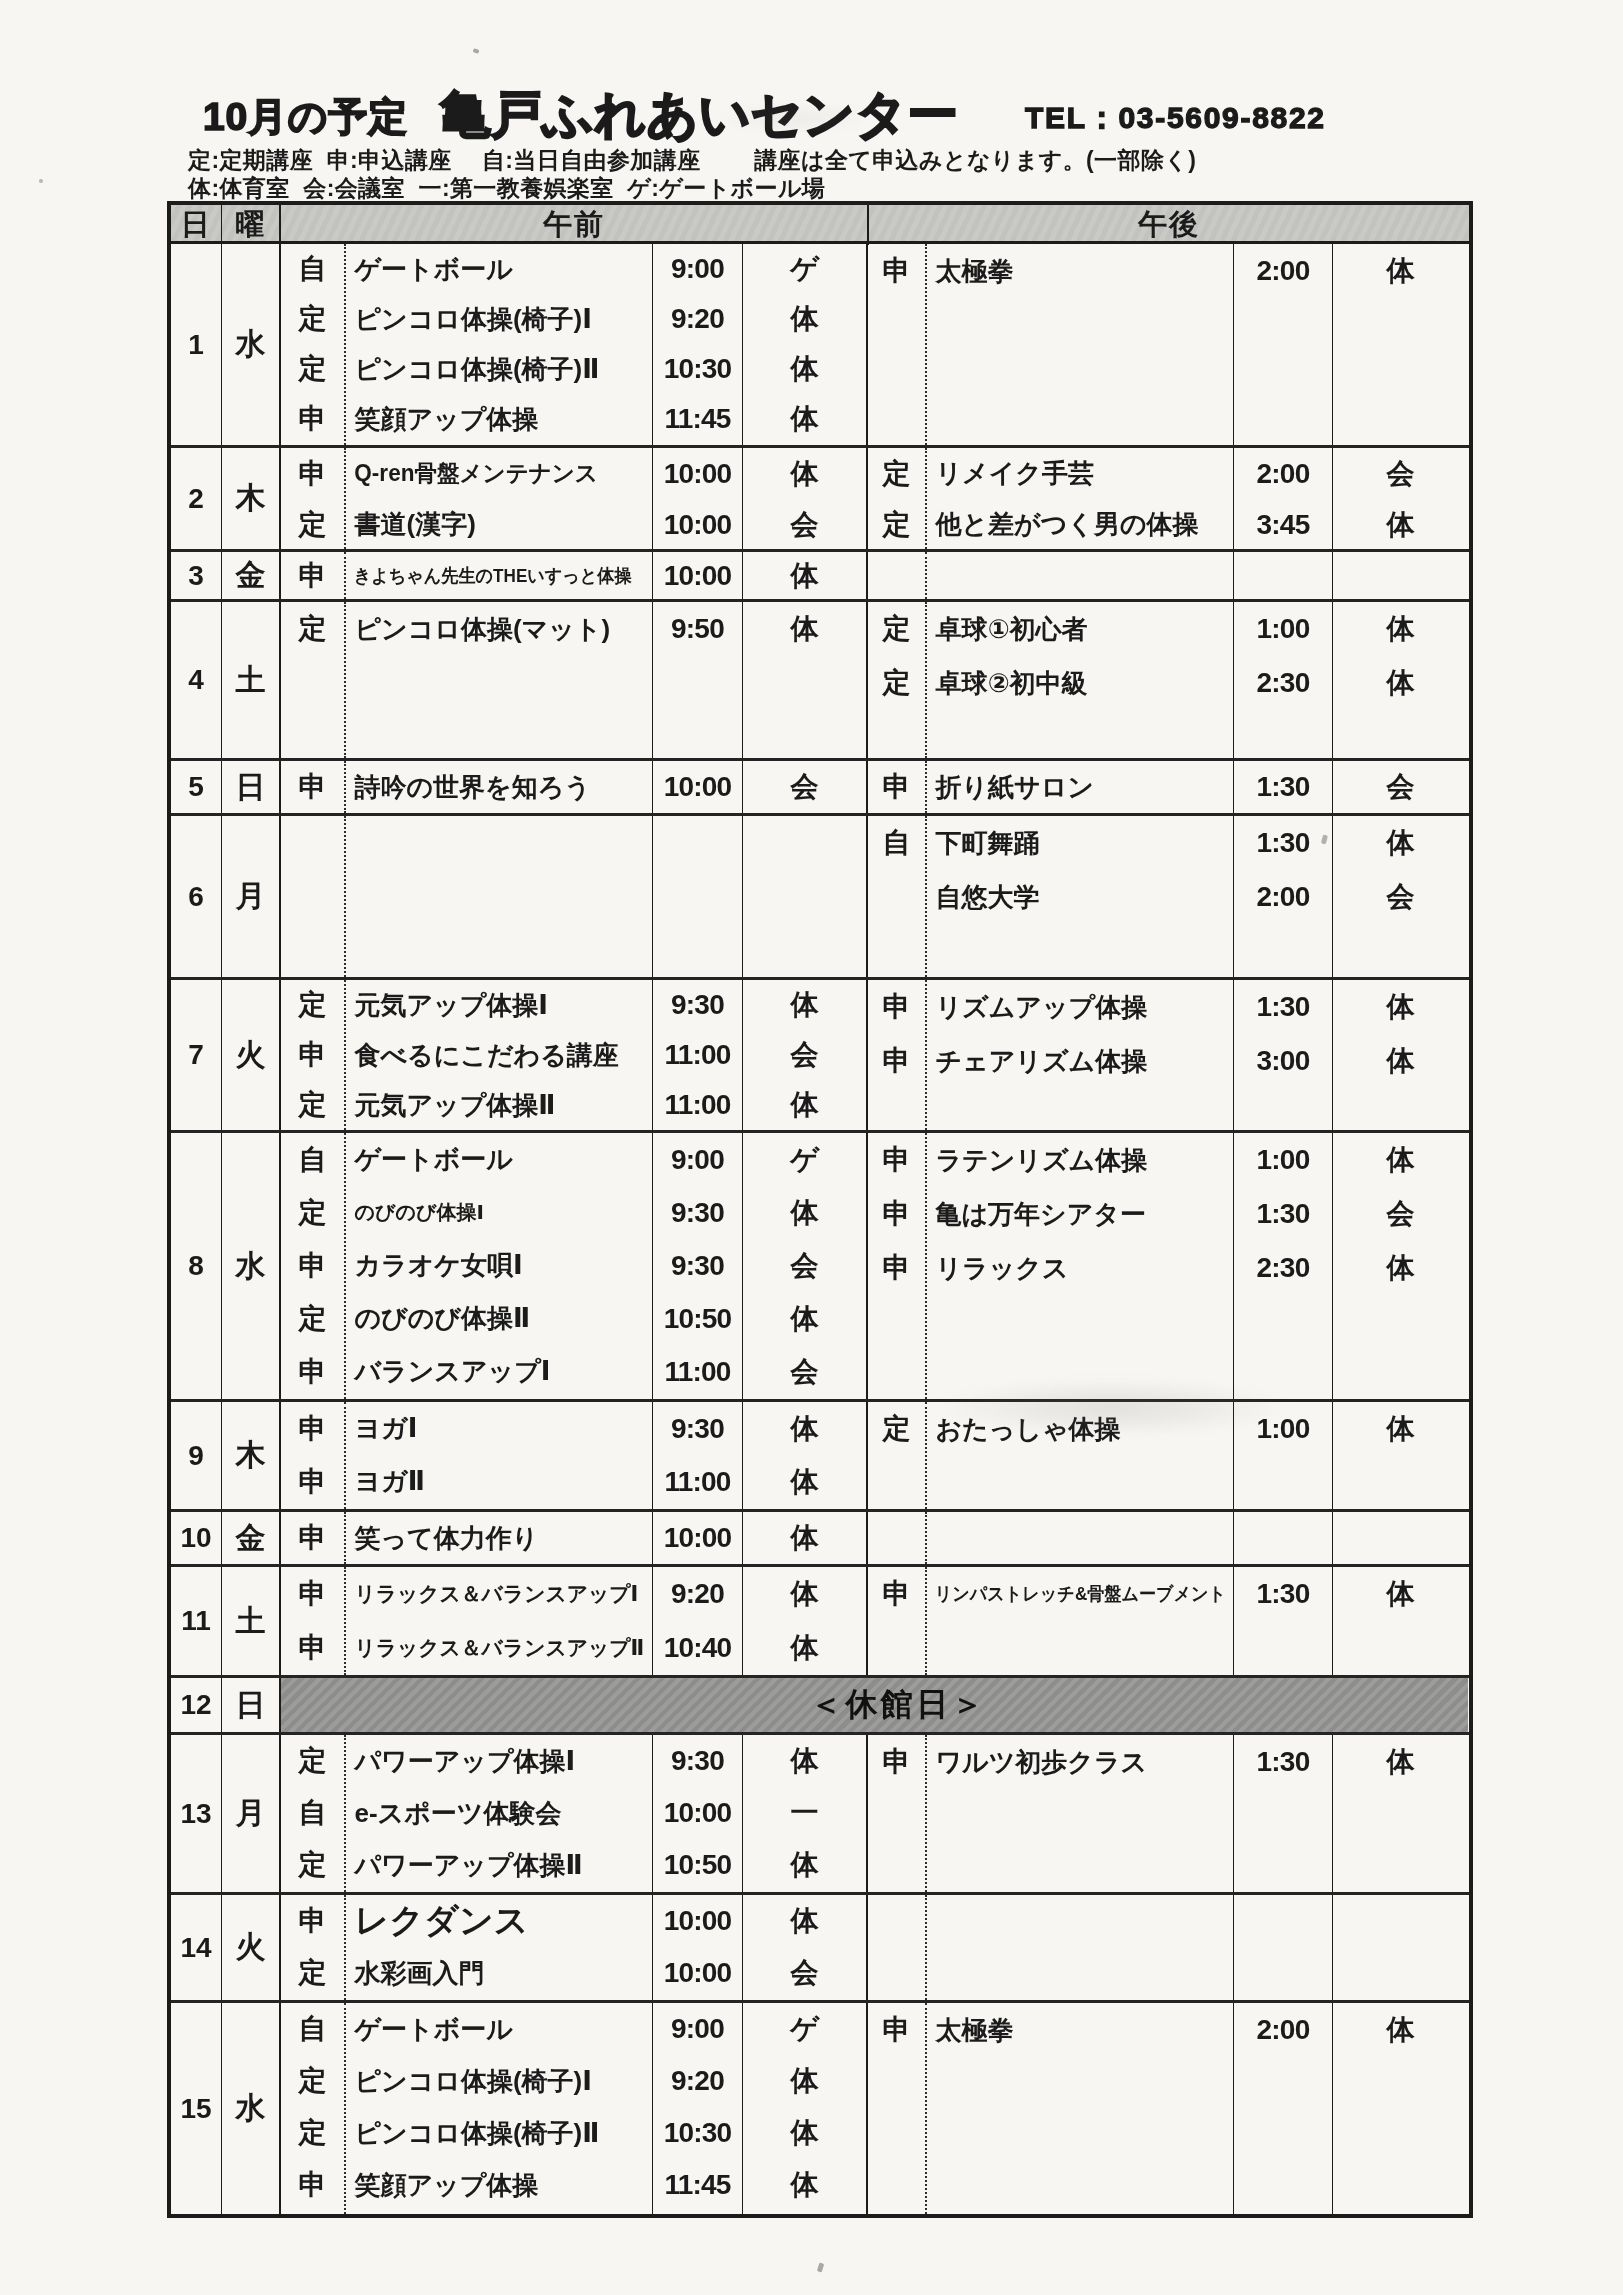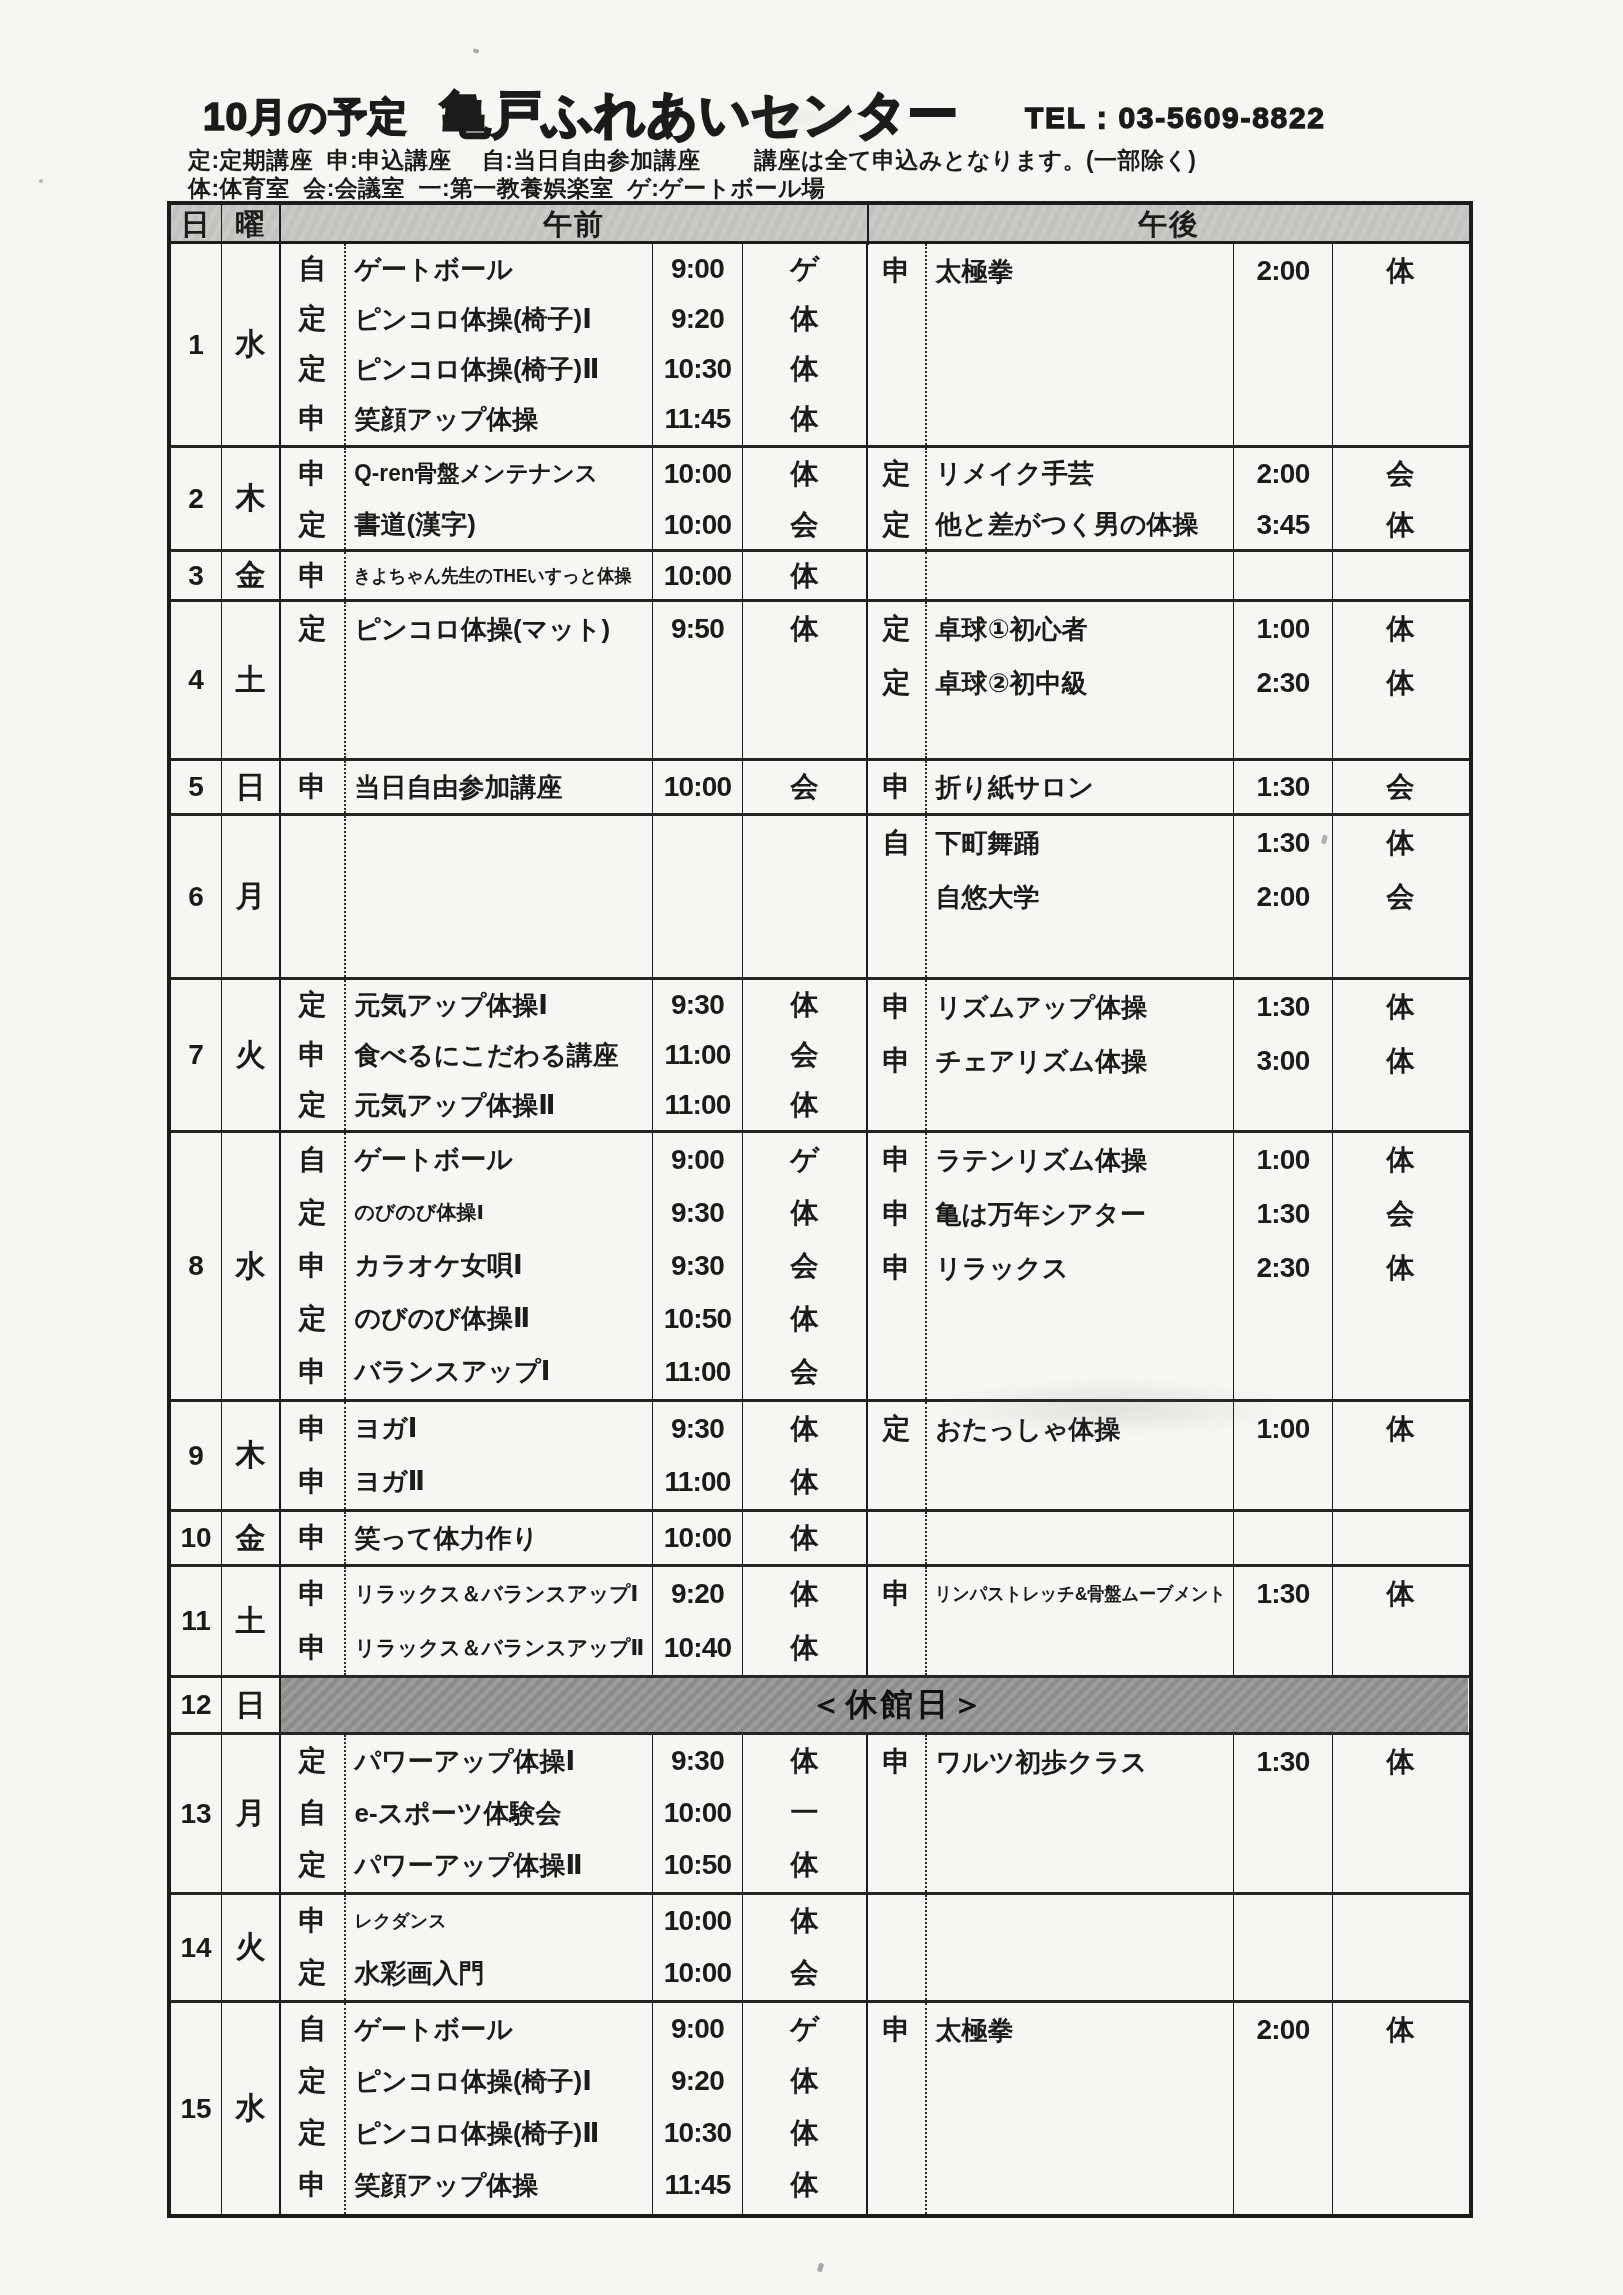--- a/index.html
+++ b/index.html
@@ -239,21 +239,21 @@
             <div class="slot s-room" style="height: 54px;">体</div>
           </div>
         </div>
         <div class="trow" style="height: 52px;">
           <div class="cell c-day">5</div>
           <div class="cell c-wd">日</div>
           <div class="cell c-mark">
             <div class="slot s-mark" style="height: 52px;">申</div>
           </div>
           <div class="cell c-act">
-            <div class="slot s-act" style="height: 52px; font-size: 26px;">当日自由参加講座</div>
+            <div class="slot s-act" style="height: 52px; font-size: 26px;">詩吟の世界を知ろう</div>
           </div>
           <div class="cell c-time">
             <div class="slot s-time" style="height: 52px;">10:00</div>
           </div>
           <div class="cell c-room-am">
             <div class="slot s-room" style="height: 52px;">会</div>
           </div>
           <div class="cell c-mark">
             <div class="slot s-mark" style="height: 52px;">申</div>
           </div>
@@ -509,21 +509,21 @@
           </div>
         </div>
         <div class="trow" style="height: 105px;">
           <div class="cell c-day">14</div>
           <div class="cell c-wd">火</div>
           <div class="cell c-mark">
             <div class="slot s-mark" style="height: 52px;">申</div>
             <div class="slot s-mark" style="height: 52px;">定</div>
           </div>
           <div class="cell c-act">
-            <div class="slot s-act" style="height: 52px; font-size: 18px;">レクダンス</div>
+            <div class="slot s-act" style="height: 52px; font-size: 34px;">レクダンス</div>
             <div class="slot s-act" style="height: 52px; font-size: 26px;">水彩画入門</div>
           </div>
           <div class="cell c-time">
             <div class="slot s-time" style="height: 52px;">10:00</div>
             <div class="slot s-time" style="height: 52px;">10:00</div>
           </div>
           <div class="cell c-room-am">
             <div class="slot s-room" style="height: 52px;">体</div>
             <div class="slot s-room" style="height: 52px;">会</div>
           </div>

